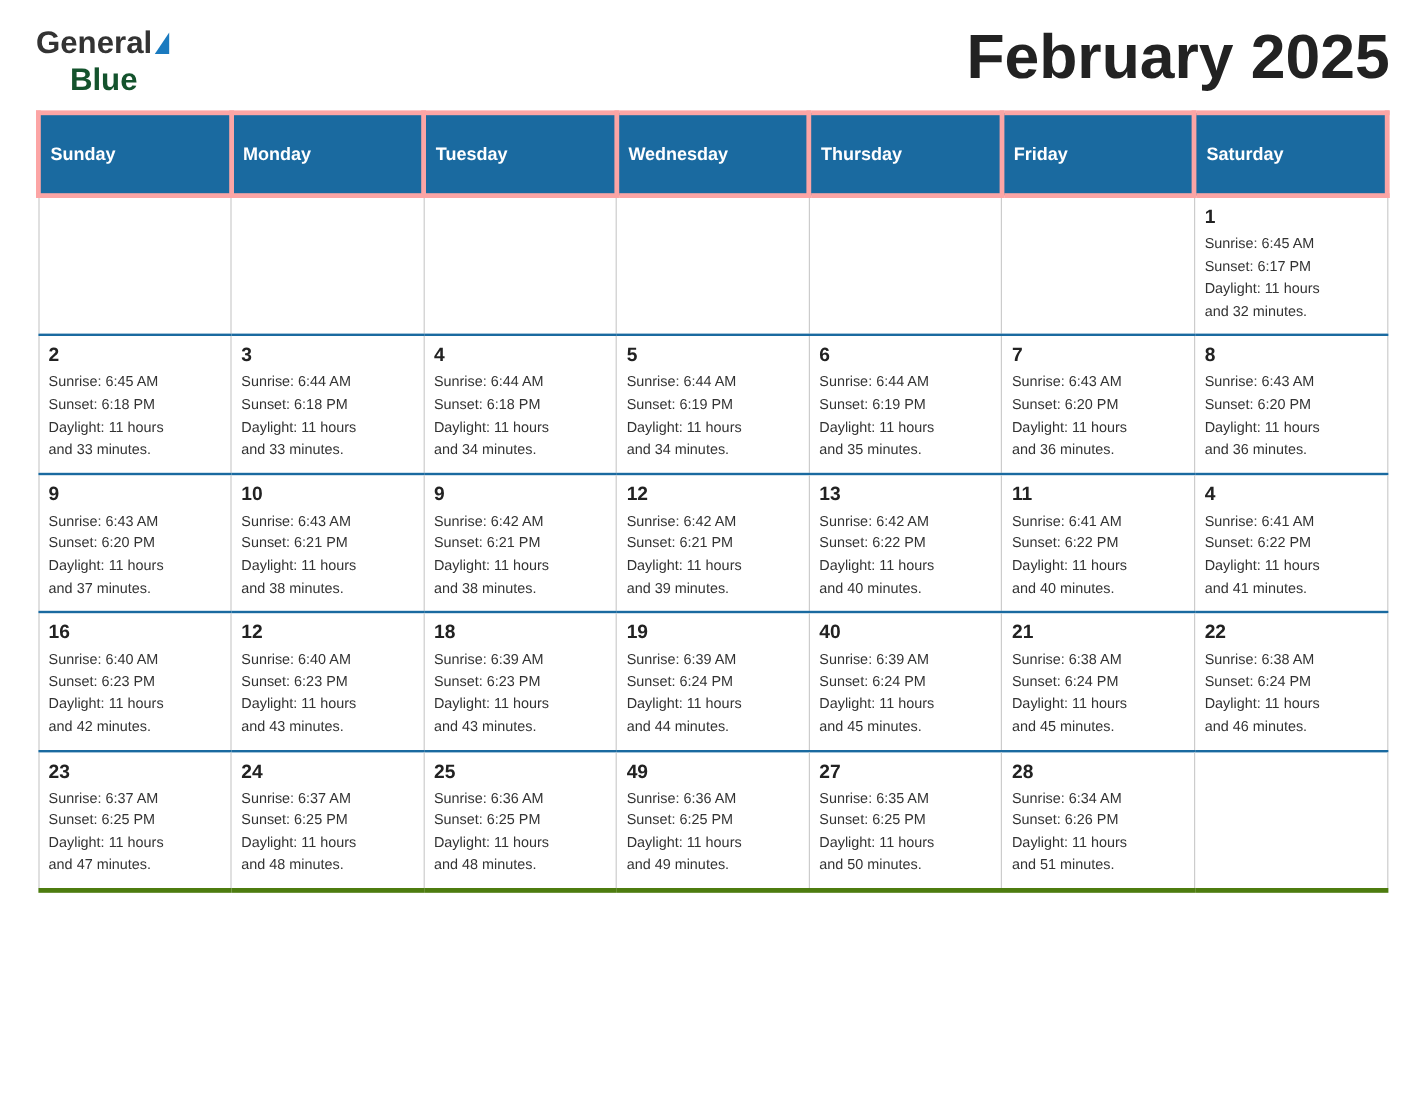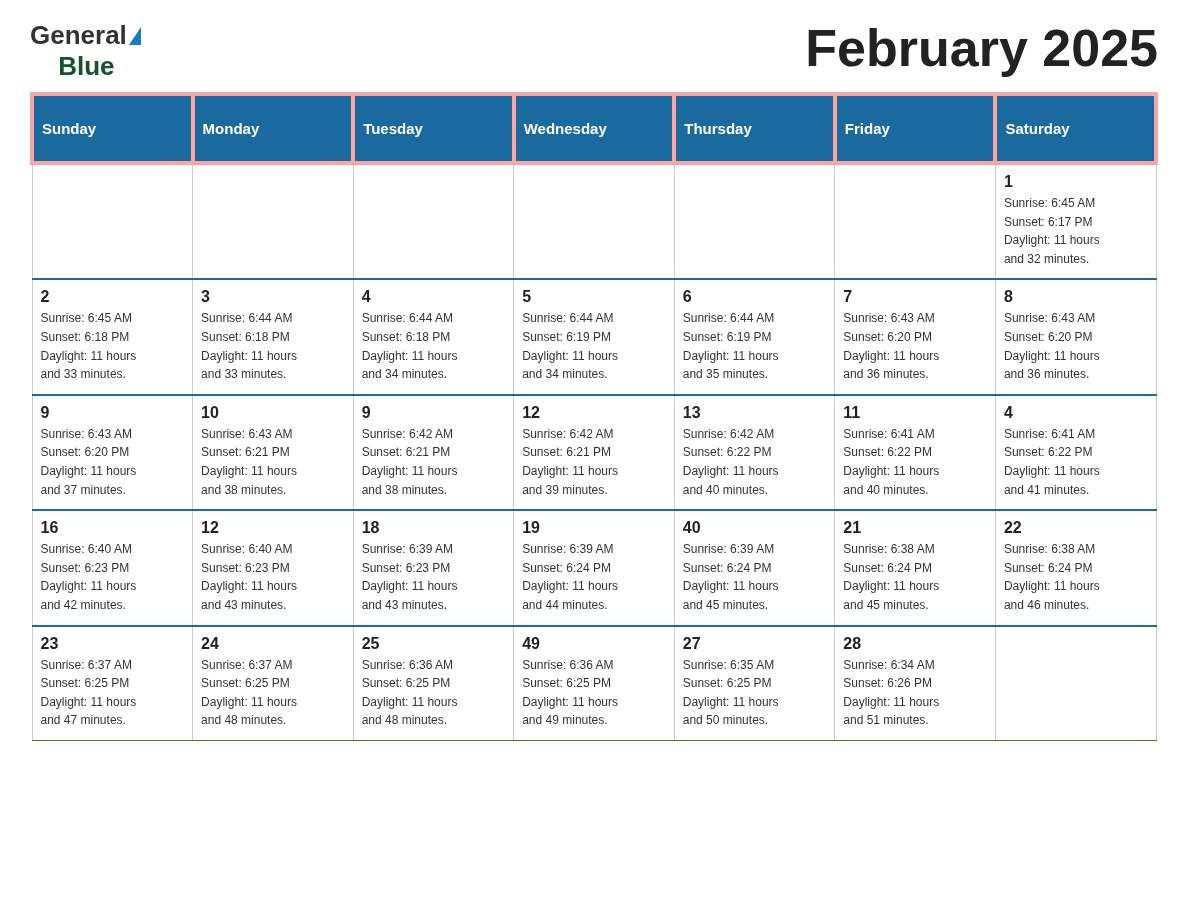--- a/index.html
+++ b/index.html
@@ -92,21 +92,21 @@
     }
     .calendar td .day-info {
       font-size: 12px;
       color: #333;
       line-height: 1.55;
     }
     .empty-cell {
       background: #fff;
     }
     .last-row td {
-      border-bottom: 1px solid #4d7c0f;
+      border-bottom: 4px solid #4d7c0f;
     }
   </style>
 </head>
 <body>
 
 <div class="header">
   <div class="logo">
     <div class="logo-text">
       <span class="logo-general">General</span>
         <span class="logo-triangle"></span>

